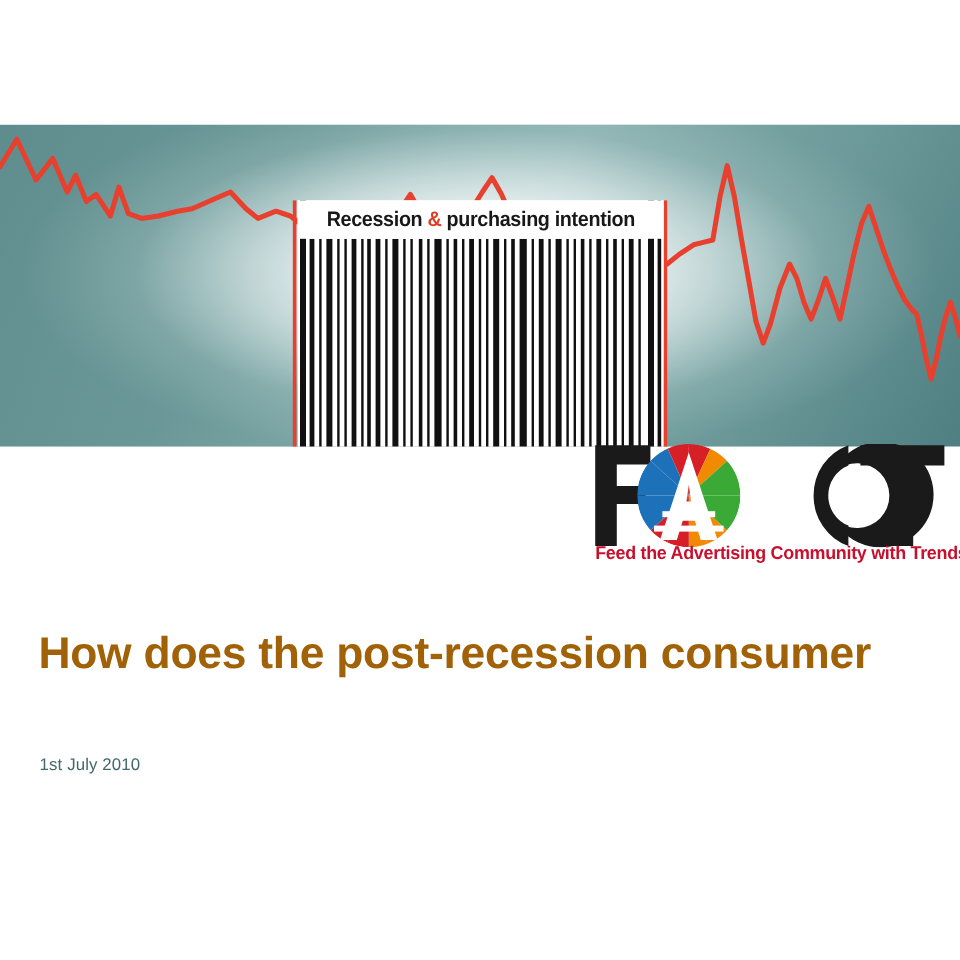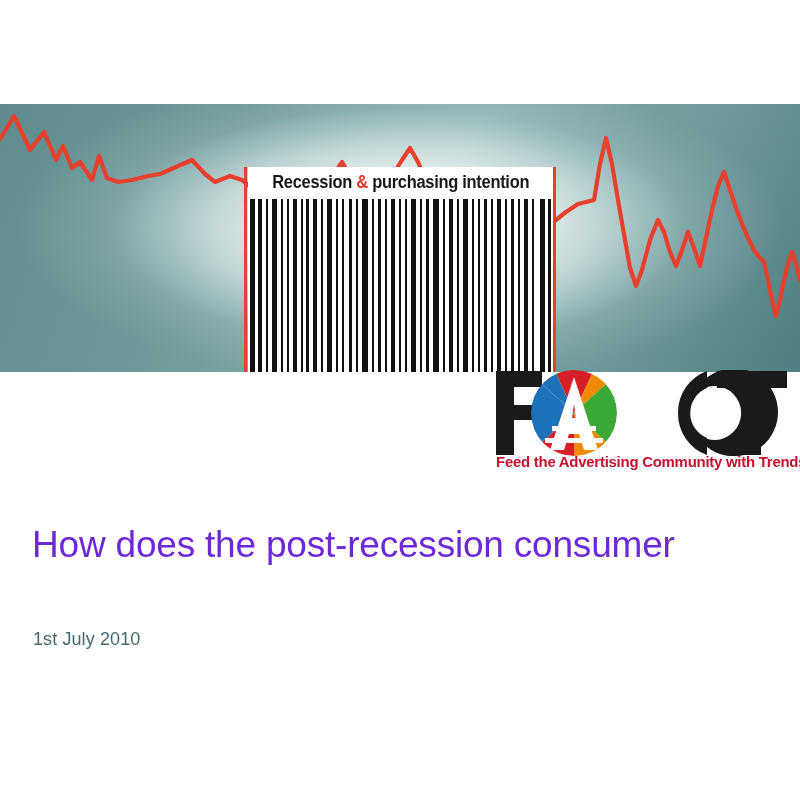--- a/index.html
+++ b/index.html
@@ -134,30 +134,30 @@
   }
 
   
   #headline {
     position: absolute;
     left: 32px;
     top: 521px;
     width: 740px;
     font-size: 37px;
     line-height: 1.30;
-    color: #6d28d9;
-    font-weight: normal;
+    color: #a16207;
+    font-weight: bold;
     letter-spacing: -0.2px;
   }
   #headline .l2 { display: block; }
   #date {
     position: absolute;
     left: 33px;
     top: 629px;
-    font-size: 18px;
+    font-size: 14px;
     color: #41696c;
     letter-spacing: 0.1px;
   }
 </style>
 </head>
 <body>
 
 <div id="hero">
   <div class="bg"></div>
 

